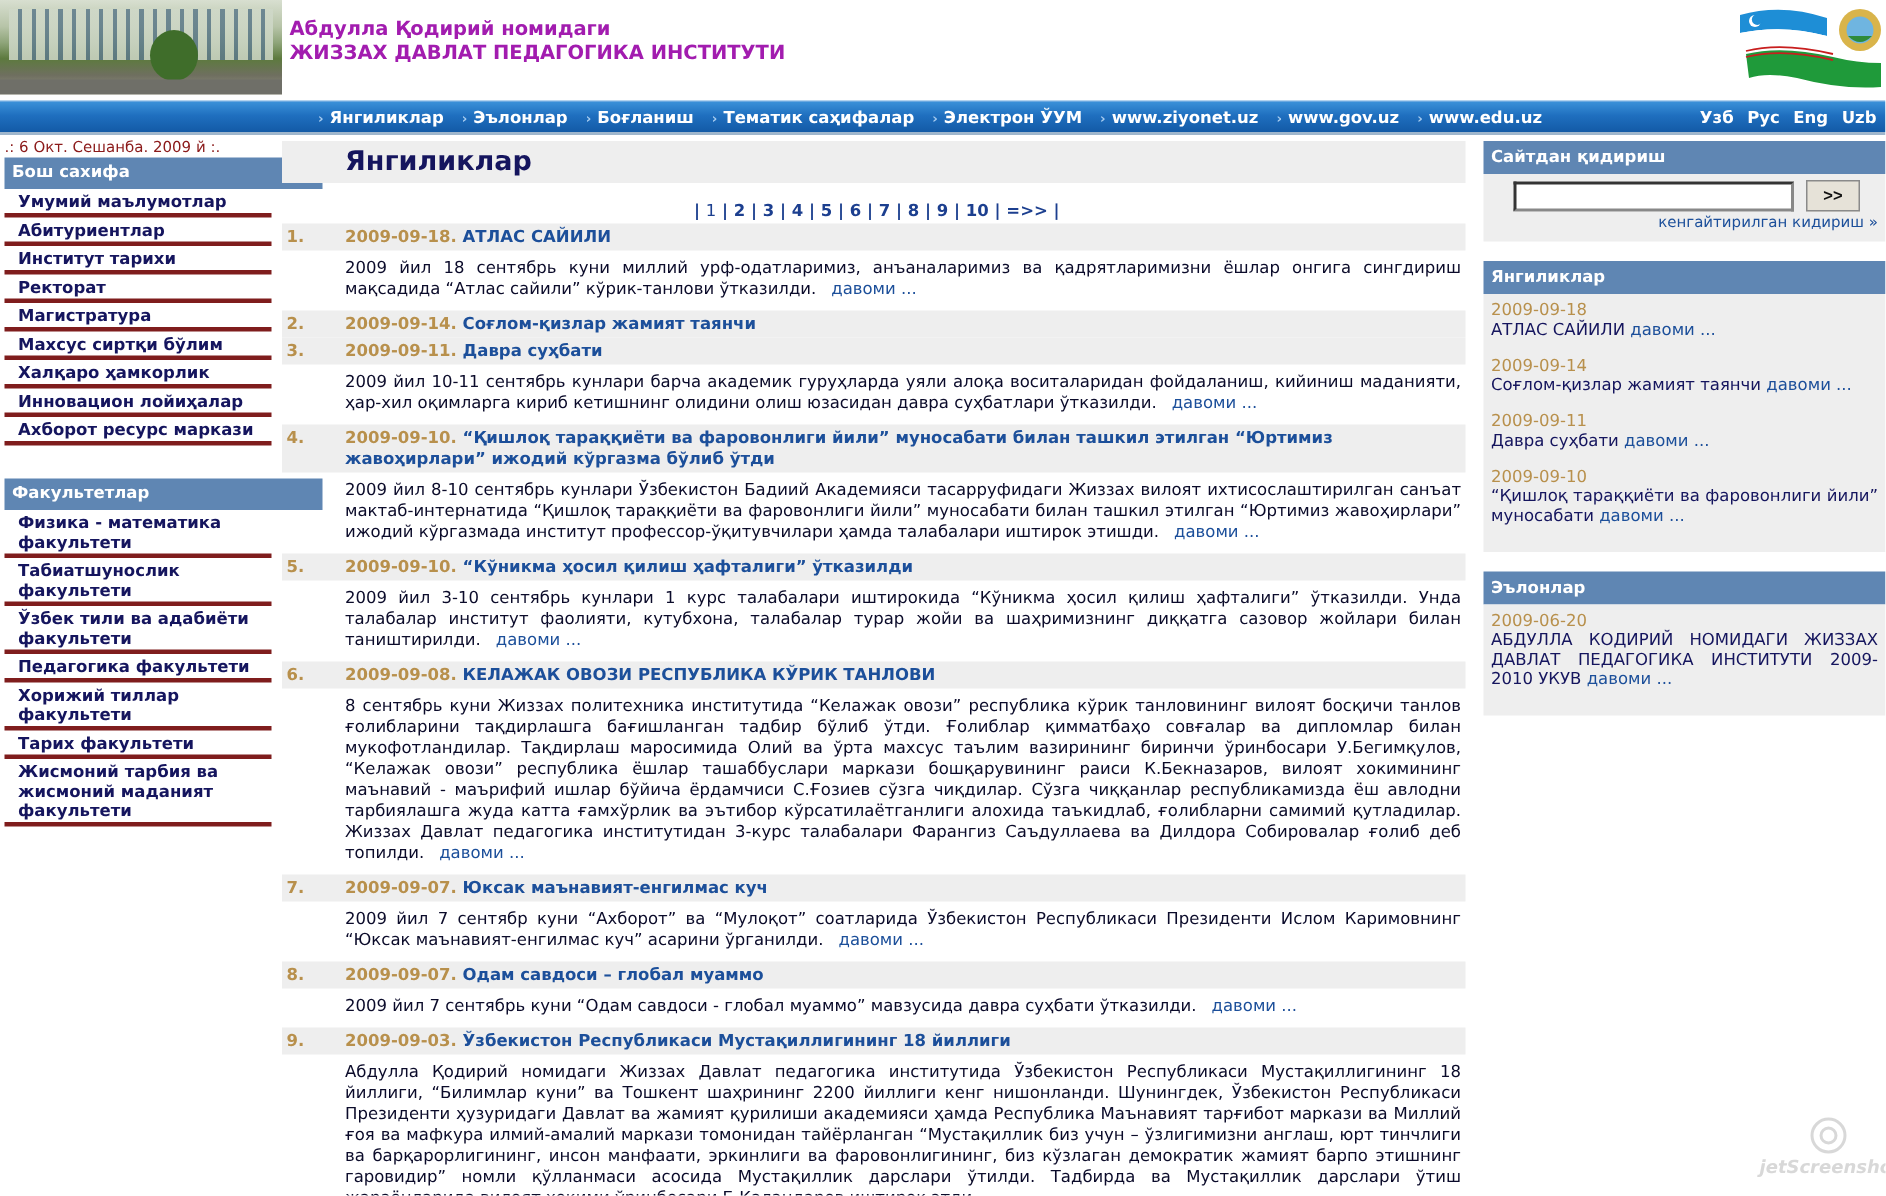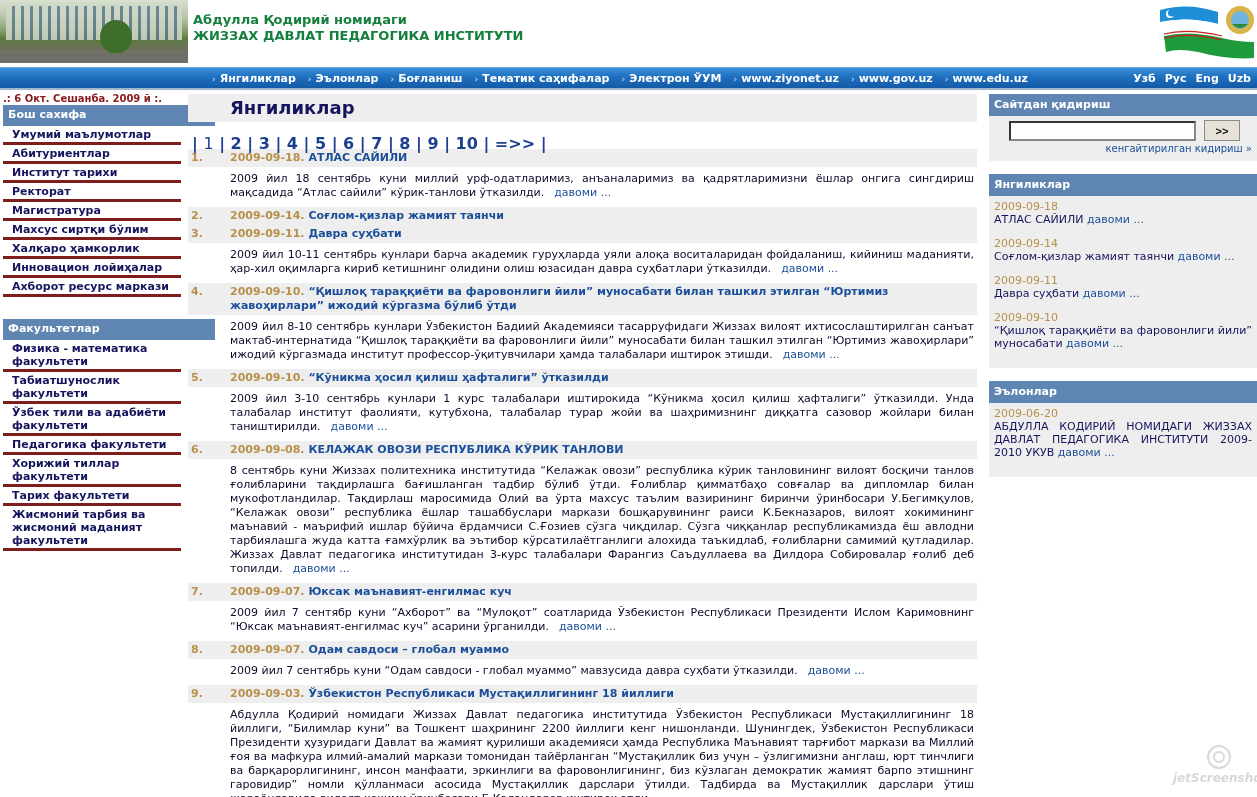--- a/index.html
+++ b/index.html
@@ -6,46 +6,46 @@
   html, body { width: 1257px; height: 797px; overflow: hidden; background: #ffffff; }
   body { font-family: "DejaVu Sans", "Liberation Sans", sans-serif; font-size: 11px; color: #0b0b2a; position: relative; }
 
   
   .header { position: absolute; left: 0; top: 0; width: 1257px; height: 66px; background: #fff; }
   .header-photo { position: absolute; left: 0; top: 0; width: 188px; height: 63px;
     background: linear-gradient(180deg, #d8dfd0 0%, #b7c4a8 28%, #8fa57a 45%, #5d7a3e 62%, #6f6f60 80%, #9a9a8a 100%); overflow: hidden; }
   .header-photo .bld { position: absolute; left: 6px; top: 6px; width: 176px; height: 34px; background: repeating-linear-gradient(90deg, #cfd8c8 0 6px, #5d7a8a 6px 9px); opacity: .85; }
   .header-photo .tree { position: absolute; left: 100px; top: 20px; width: 32px; height: 34px; border-radius: 50%; background: #3f6d2a; }
   .header-photo .road { position: absolute; left: 0; bottom: 0; width: 188px; height: 10px; background: #6f6f68; }
-  .header-title { position: absolute; left: 193px; top: 12px; font-size: 13px; font-weight: bold; color: #15803d; line-height: 16px; }
+  .header-title { position: absolute; left: 193px; top: 12px; font-size: 13px; font-weight: bold; color: #a21caf; line-height: 16px; }
   .header-title div:first-child { font-weight: bold; }
   .flag { position: absolute; left: 1158px; top: 2px; width: 96px; height: 60px; }
 
   
   .navbar { position: absolute; left: 0; top: 67px; width: 1257px; height: 23px;
     background: linear-gradient(180deg, #3a90d8 0%, #1f6fbf 45%, #135aa6 100%);
     border-top: 1px solid #6aa8e0; border-bottom: 2px solid #9fb6cc; font-weight: bold; }
   .nav-items { position: absolute; left: 212px; top: 4px; display: flex; gap: 0; }
   .nav-item { color: #ffffff; font-size: 11px; margin-right: 12px; white-space: nowrap; cursor: pointer; }
   .nav-item .bullet { color: #a8cdf0; font-size: 9px; margin-right: 4px; }
   .lang { position: absolute; right: 6px; top: 4px; display: flex; gap: 9px; }
   .lang span { color: #fff; font-size: 11px; cursor: pointer; }
 
   
   .left { position: absolute; left: 3px; top: 93px; width: 180px; }
-  .date { color: #8b1a1a; font-size: 10px; font-weight: bold; height: 12px; }
+  .date { color: #8b1a1a; font-size: 10px; font-weight: normal; height: 12px; }
   .side-head { background: #5f86b3; color: #fff; font-weight: bold; font-size: 11px; padding: 3px 5px; height: 21px; width: 212px; }
   .side-list { width: 178px; }
   .side-item { display: block; font-weight: bold; font-size: 11px; color: #15155e; padding: 2px 0 1px 9px; border-bottom: 3px solid #7f1d1d; line-height: 13px; cursor: pointer; }
   .gap { height: 22px; }
 
   
   .main { position: absolute; left: 188px; top: 94px; width: 789px; }
   .main-title { background: #eeeeee; height: 28px; padding-left: 42px; font-size: 18px; font-weight: bold; color: #15155e; line-height: 28px; }
-  .pager { margin-top: 12px; height: 15px; font-size: 16px; font-weight: bold; color: #1c3f8f; padding-left: 4px; }
+  .pager { margin-top: 12px; height: 15px; font-size: 11px; font-weight: bold; color: #1c3f8f; padding-left: 4px; text-align: center; }
   .pager a { color: #1c3f8f; text-decoration: none; cursor: pointer; }
   .pager .cur { font-weight: normal; color: #1c3f8f; }
   .news { margin-top: 0px; }
   .news-head { background: #eeeeee; display: flex; padding: 2px 0 2px 3px; font-weight: bold; font-size: 11px; line-height: 14px; }
   .news-num { width: 39px; color: #b8904c; flex: none; }
   .news-title { color: #1c4f9a; }
   .news-date { color: #b8904c; }
   .news-body { padding: 5px 3px 7px 42px; font-size: 11px; line-height: 14px; text-align: justify; color: #0b0b2a; }
   .more { color: #1c4f9a; margin-left: 10px; cursor: pointer; }
 

